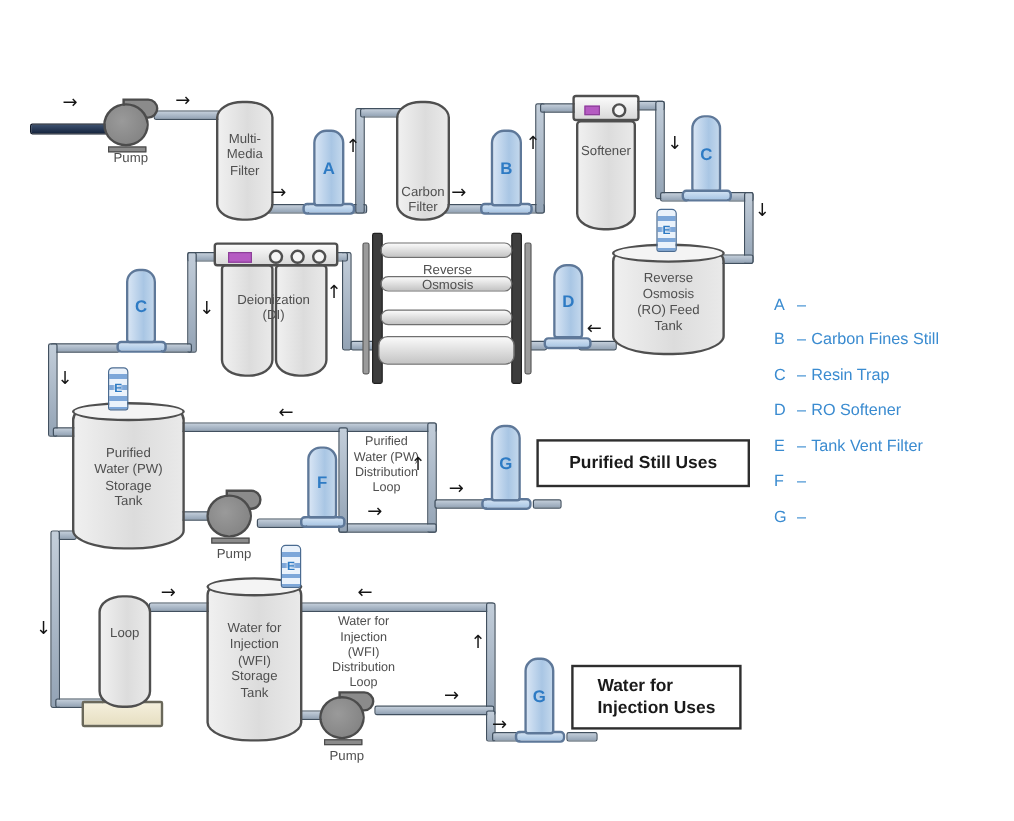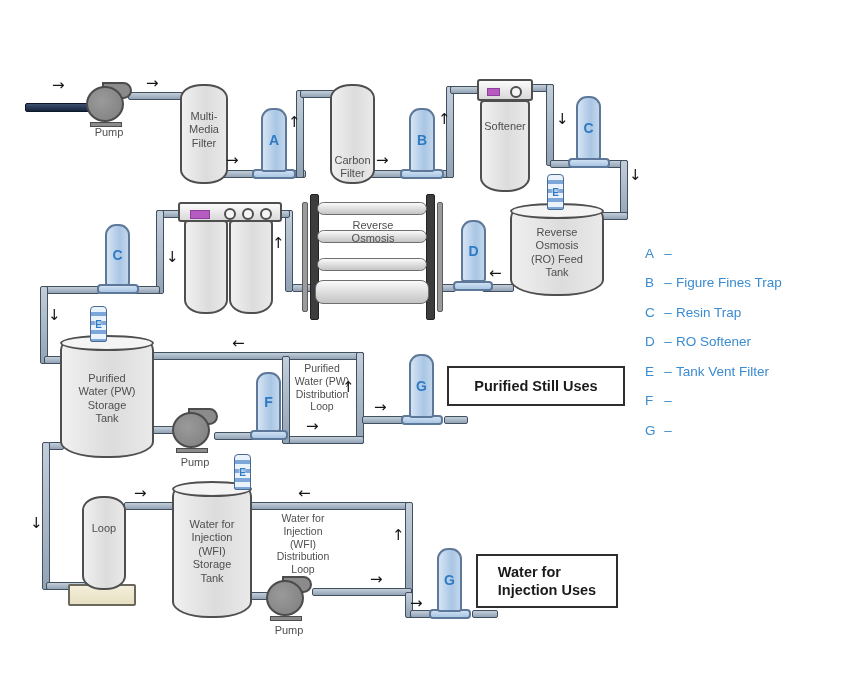--- a/index.html
+++ b/index.html
@@ -194,20 +194,22 @@
 Osmosis</div>
 
   <div class="head" style="left:178px;top:202px;width:104px;height:20px;">
     <div class="chip" style="left:10px;top:6px;width:20px;height:9px;"></div>
     <div class="dial" style="left:44px;top:4px;width:12px;height:12px;"></div>
     <div class="dial" style="left:62px;top:4px;width:12px;height:12px;"></div>
     <div class="dial" style="left:80px;top:4px;width:12px;height:12px;"></div>
   </div>
   <div class="tank" style="left:184px;top:220px;width:44px;height:94px;border-radius:4px 4px 46% 46%/4px 4px 14px 14px;"></div>
   <div class="tank" style="left:229px;top:220px;width:44px;height:94px;border-radius:4px 4px 46% 46%/4px 4px 14px 14px;"></div>
+  <div class="lbl" style="left:180px;top:244px;width:96px;">Deionization
+(DI)</div>
 
   <div class="fbase" style="left:97px;top:284px;width:42px;height:10px;"></div>
   <div class="filt" style="left:105px;top:224px;width:25px;height:62px;">
     <span class="ltr">C</span>
   </div>
 
   <div class="vent" style="left:90px;top:306px;width:17px;height:36px;">
     <span class="ltr">E</span>
   </div>
   <div class="tank open" style="left:60px;top:340px;width:94px;height:118px;"></div>
@@ -297,21 +299,21 @@
   <span class="arr" style="left:410px;top:596px;">→</span>
 
   <div class="legend">
     <div class="item">
       <span class="l-letter">A</span>
       <span class="l-sep">–</span>
     </div>
     <div class="item">
       <span class="l-letter">B</span>
       <span class="l-sep">–</span>
-      <span class="l-text">Figure Fines Trap</span>
+      <span class="l-text">Carbon Fines Still</span>
     </div>
     <div class="item">
       <span class="l-letter">C</span>
       <span class="l-sep">–</span>
       <span class="l-text">Resin Trap</span>
     </div>
     <div class="item">
       <span class="l-letter">D</span>
       <span class="l-sep">–</span>
       <span class="l-text">RO Softener</span>

